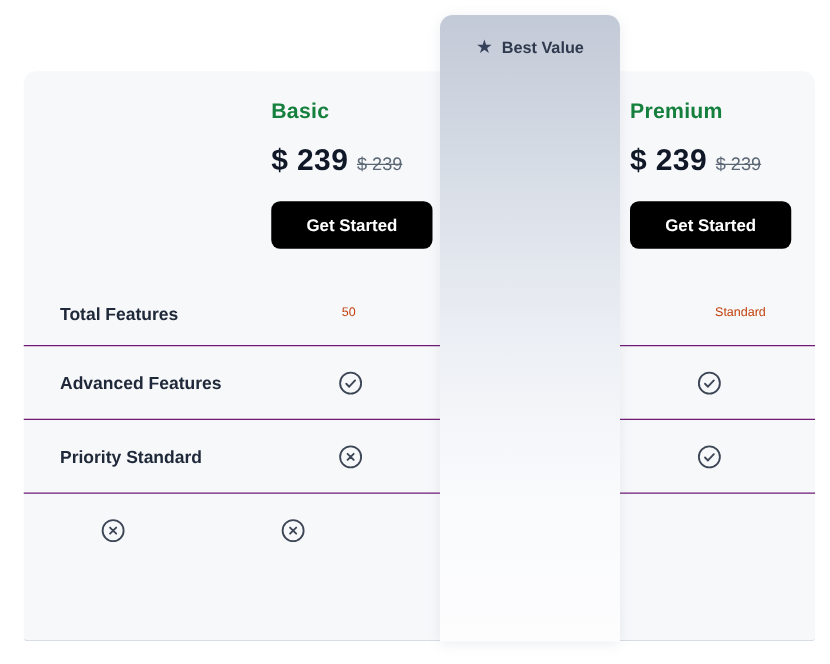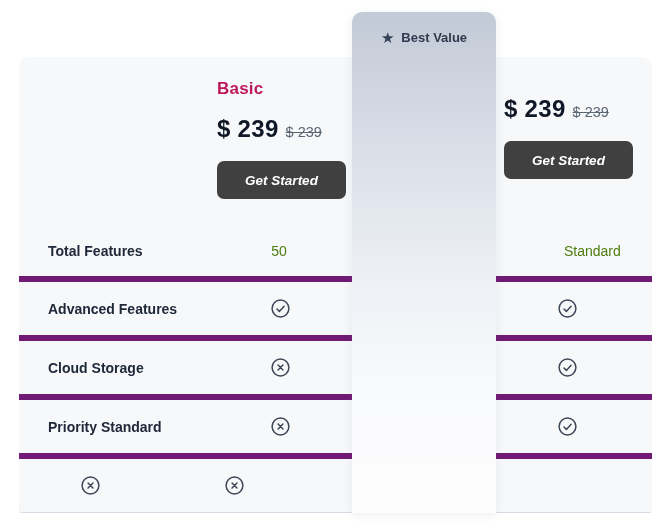--- a/index.html
+++ b/index.html
@@ -33,33 +33,33 @@
 
   .row { display:flex; }
   .cell-label { width:190px; padding-left:29px; display:flex; align-items:center; }
   .cell-col   { width:143px; display:flex; align-items:center; justify-content:center; }
   .cell-col.std { width:144px; }
 
   
   .header-row { height:168px; align-items:flex-start; }
   .plan-cell { flex-direction:column; align-items:flex-start; justify-content:flex-start;
                padding:22px 0 0 8px; }
-  .plan-name { font-size:17px; font-weight:600; color:#be185d; letter-spacing:.2px; }
+  .plan-name { font-size:17px; font-weight:600; color:#15803d; letter-spacing:.2px; }
   .price-line { display:flex; align-items:baseline; gap:7px; margin-top:16px; }
   .price { font-size:24px; font-weight:700; color:#101828; letter-spacing:.3px; }
   .old-price { font-size:14.5px; font-weight:500; color:#5b6675; text-decoration:line-through; }
   .cta { margin-top:18px; width:129px; height:38px; border:none; border-radius:7px;
-         background:#404040; color:#ffffff; font-family:"Liberation Sans",sans-serif;
-         font-size:13.5px; font-weight:600; cursor:pointer;font-style:italic; }
+         background:#000000; color:#ffffff; font-family:"Liberation Sans",sans-serif;
+         font-size:13.5px; font-weight:600; cursor:pointer; }
 
   
-  .feature-row { height:59px; border-top:6px solid #701a75; }
+  .feature-row { height:59px; border-top:1px solid #701a75; }
   .feature-row.first { height:51px; border-top:none;gap:37px; }
   .feature-label { font-size:14px; font-weight:600; color:#20293a; }
-  .feature-value { font-size:14px; color:#4d7c0f; }
+  .feature-value { font-size:10px; color:#c2410c; }
   .icon-wrap { display:flex; align-items:center; justify-content:center; }
   .icon-wrap svg { display:block; }
 </style>
 </head>
 <body>
 
 <div class="stage">
 
   <div class="highlight">
     <div class="badge">
@@ -86,20 +86,21 @@
         <div class="cell-col std plan-cell">
           <div class="plan-name">Standard</div>
           <div class="price-line">
             <span class="price">$ 239</span>
             <span class="old-price">$ 239</span>
           </div>
           <button class="cta">Get Started</button>
         </div>
 
         <div class="cell-col plan-cell">
+          <div class="plan-name">Premium</div>
           <div class="price-line">
             <span class="price">$ 239</span>
             <span class="old-price">$ 239</span>
           </div>
           <button class="cta">Get Started</button>
         </div>
       </div>
 
       <div class="row feature-row first">
         <div class="cell-label feature-label">Total Features</div>
@@ -123,41 +124,20 @@
             </svg>
           </div>
         <div class="cell-col icon-wrap">
             <svg width="21" height="21" viewBox="0 0 24 24" fill="none" stroke="#3d4656" stroke-width="1.7" stroke-linecap="round" stroke-linejoin="round">
               <circle cx="12" cy="12" r="9.6"></circle>
               <path d="M8 12.6l2.7 2.7 5.4-5.8"></path>
             </svg>
           </div>
       </div>
 
-      <div class="row feature-row">
-        <div class="cell-label feature-label">Cloud Storage</div>
-        <div class="cell-col icon-wrap">
-            <svg width="21" height="21" viewBox="0 0 24 24" fill="none" stroke="#3d4656" stroke-width="1.7" stroke-linecap="round">
-              <circle cx="12" cy="12" r="9.6"></circle>
-              <path d="M9.2 9.2l5.6 5.6M14.8 9.2l-5.6 5.6"></path>
-            </svg>
-          </div>
-        <div class="cell-col std icon-wrap">
-            <svg width="21" height="21" viewBox="0 0 24 24" fill="none" stroke="#3d4656" stroke-width="1.7" stroke-linecap="round" stroke-linejoin="round">
-              <circle cx="12" cy="12" r="9.6"></circle>
-              <path d="M8 12.6l2.7 2.7 5.4-5.8"></path>
-            </svg>
-          </div>
-        <div class="cell-col icon-wrap">
-            <svg width="21" height="21" viewBox="0 0 24 24" fill="none" stroke="#3d4656" stroke-width="1.7" stroke-linecap="round" stroke-linejoin="round">
-              <circle cx="12" cy="12" r="9.6"></circle>
-              <path d="M8 12.6l2.7 2.7 5.4-5.8"></path>
-            </svg>
-          </div>
-      </div>
 
       <div class="row feature-row">
         <div class="cell-label feature-label">Priority Standard</div>
         <div class="cell-col icon-wrap">
             <svg width="21" height="21" viewBox="0 0 24 24" fill="none" stroke="#3d4656" stroke-width="1.7" stroke-linecap="round">
               <circle cx="12" cy="12" r="9.6"></circle>
               <path d="M9.2 9.2l5.6 5.6M14.8 9.2l-5.6 5.6"></path>
             </svg>
           </div>
         <div class="cell-col std icon-wrap">

